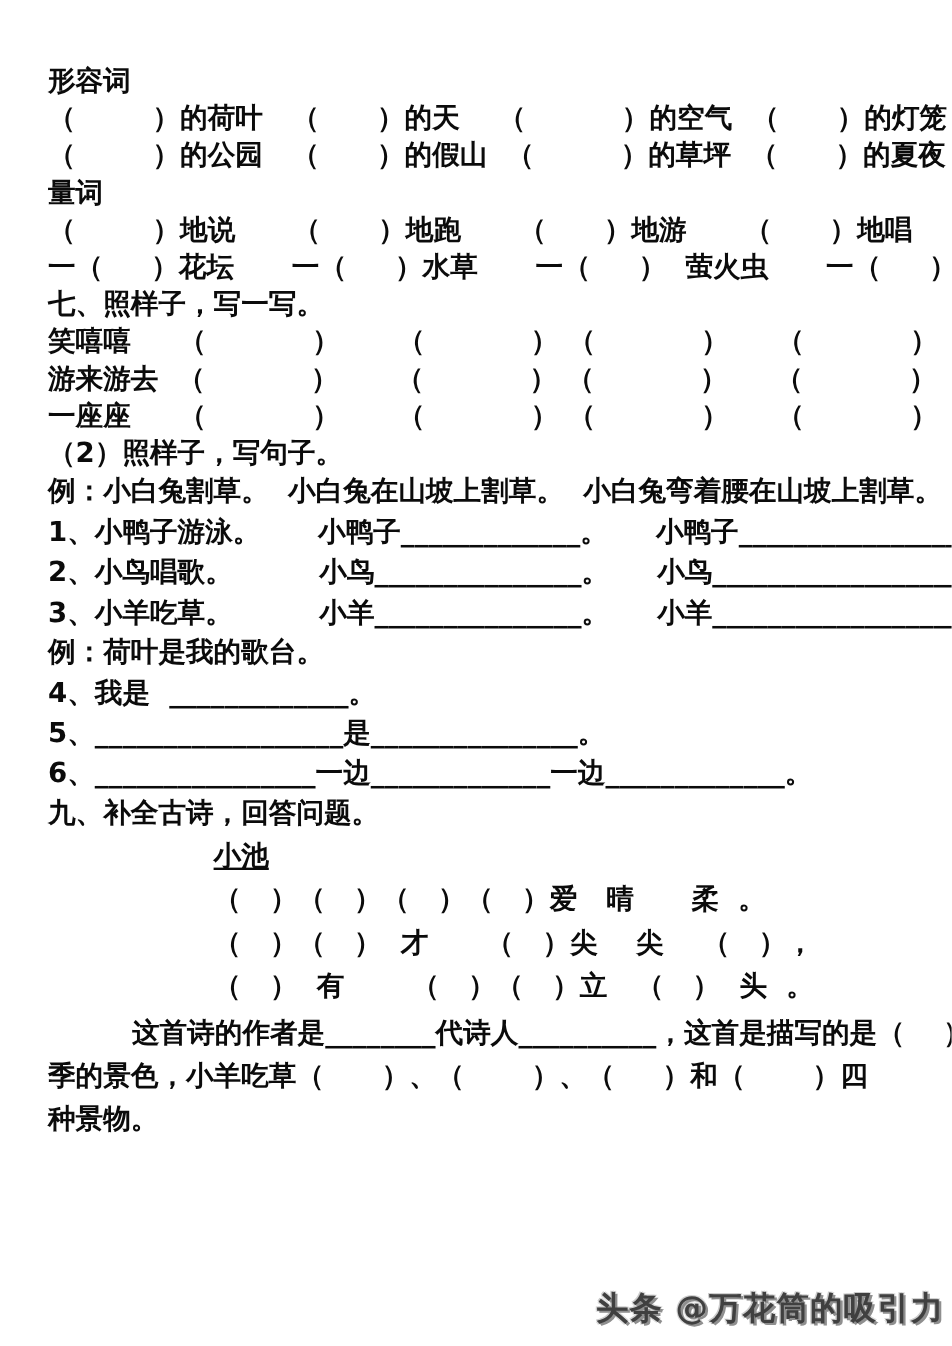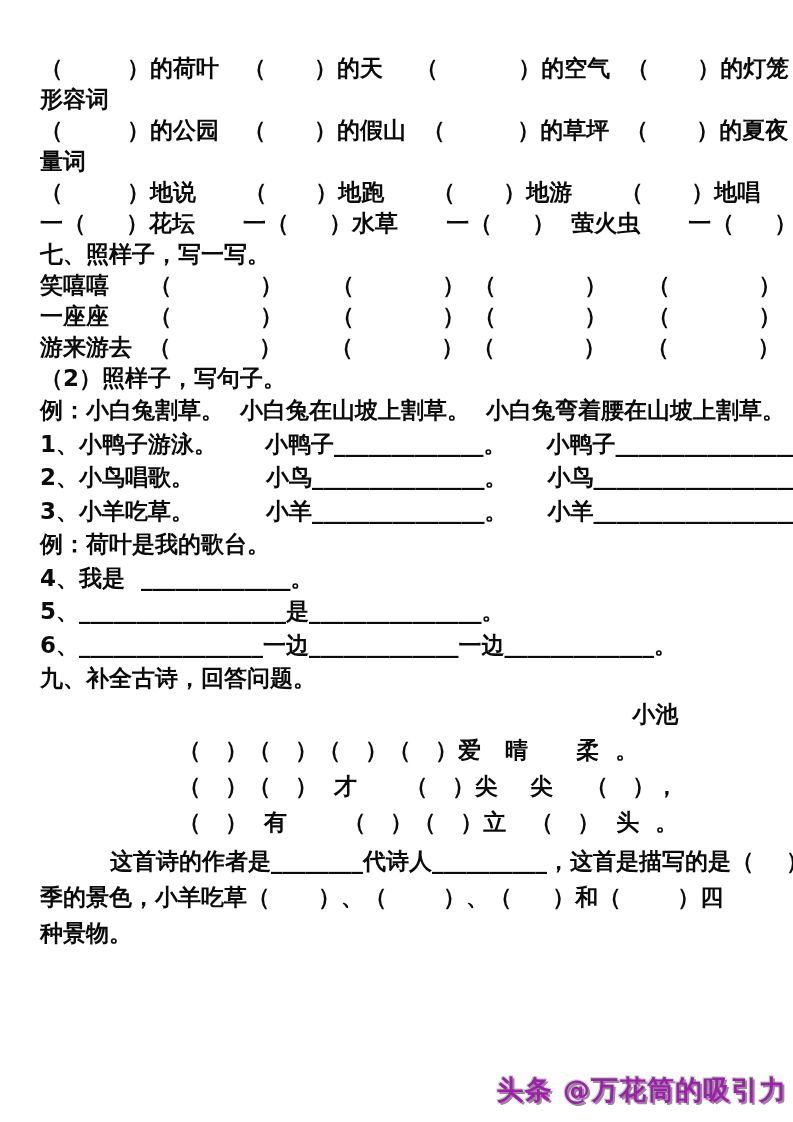--- a/index.html
+++ b/index.html
@@ -33,62 +33,63 @@
     line-height: 31px;
   }
   .sec-sentences .line {
     line-height: 33.5px;
   }
   .poem {
     margin-left: 138px;
     width: fit-content;
   }
   .poem .poem-title {
-    text-align: right;
+    text-align: left;
     line-height: 40px;
+    text-decoration: underline;
   }
   .poem .line {
     line-height: 36px;
   }
   .sec-questions {
     margin-top: 3px;
   }
   .sec-questions .line {
     line-height: 36px;
   }
   .sec-questions .indent {
     padding-left: 70px;
   }
   .watermark {
     position: absolute;
     right: 6px;
     top: 1072px;
     font-size: 27px;
     letter-spacing: 1px;
-    color: #a21caf;
+    color: #404040;
     text-shadow: 2px 2px 0 #8f8f8f, -1px -1px 0 #cccccc, 1px -1px 0 #dddddd, -1px 1px 0 #dddddd;
     white-space: pre;
   }
 </style>
 </head>
 <body>
 
 <div class="page">
 
   <div class="sec-top">
+    <div class="line">形容词</div>
     <div class="line">（        ）的荷叶   （      ）的天    （          ）的空气  （      ）的灯笼</div>
-    <div class="line">形容词</div>
     <div class="line">（        ）的公园   （      ）的假山  （         ）的草坪  （      ）的夏夜</div>
     <div class="line">量词</div>
     <div class="line">（        ）地说      （      ）地跑      （      ）地游      （      ）地唱</div>
     <div class="line">一（     ）花坛      一（     ）水草      一（     ）  萤火虫      一（     ）雷声</div>
     <div class="line">七、照样子，写一写。</div>
     <div class="line">笑嘻嘻     （           ）      （           ） （           ）     （           ）</div>
+    <div class="line">游来游去  （           ）      （           ） （           ）     （           ）</div>
     <div class="line">一座座     （           ）      （           ） （           ）     （           ）</div>
-    <div class="line">游来游去  （           ）      （           ） （           ）     （           ）</div>
     <div class="line">（2）照样子，写句子。</div>
   </div>
 
   <div class="sec-sentences">
     <div class="line">例：小白兔割草。  小白兔在山坡上割草。  小白兔弯着腰在山坡上割草。</div>
     <div class="line">1、小鸭子游泳。      小鸭子_____________。     小鸭子____________________。</div>
     <div class="line">2、小鸟唱歌。         小鸟_______________。     小鸟______________________。</div>
     <div class="line">3、小羊吃草。         小羊_______________。     小羊______________________。</div>
     <div class="line">例：荷叶是我的歌台。</div>
     <div class="line">4、我是  _____________。</div>

